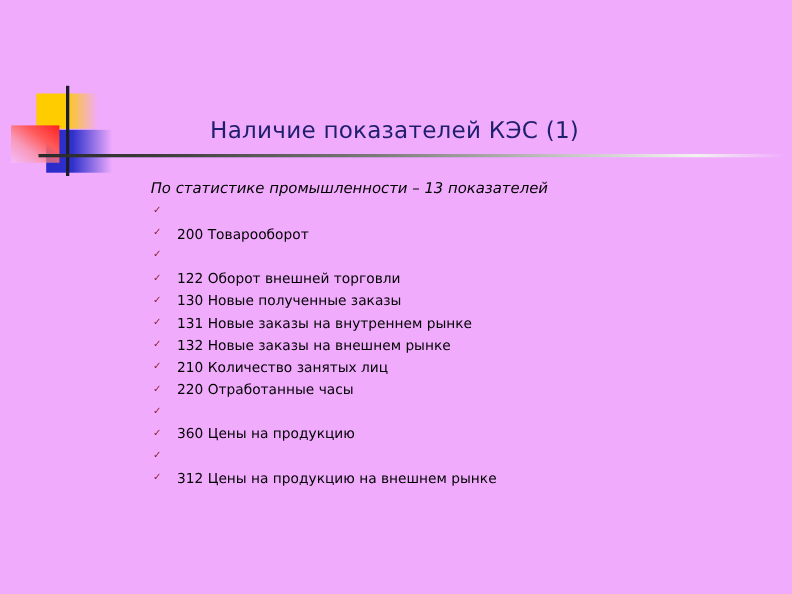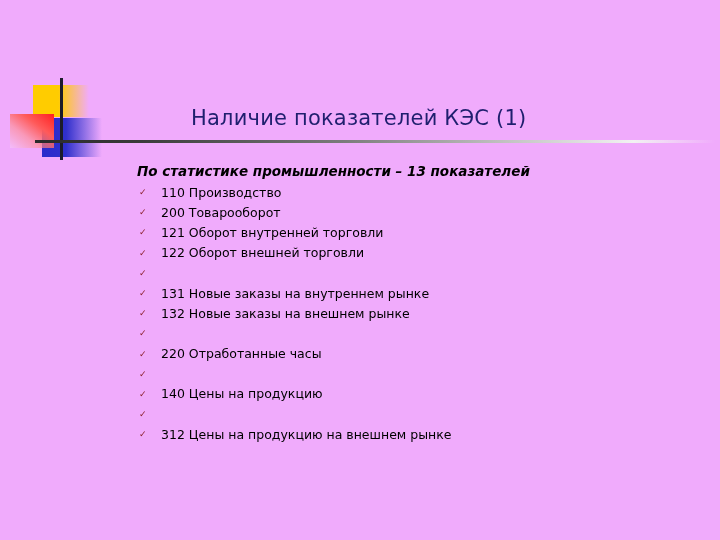--- a/index.html
+++ b/index.html
@@ -51,21 +51,21 @@
       color: #1f1f6e;
       white-space: nowrap;
       letter-spacing: 0.2px;
     }
     
     .subtitle {
       position: absolute;
       left: 137px; top: 162px;
       font-size: 13.5px;
       line-height: 18px;
-      font-weight: bold;
+      font-weight: normal;
       font-style: italic;
       color: #000000;
       white-space: nowrap;
     }
     .items {
       position: absolute;
       left: 137px; top: 182px;
       margin: 0; padding: 0;
       list-style: none;
     }
@@ -98,58 +98,58 @@
   <div class="deco deco-vline"></div>
   <div class="deco deco-hline"></div>
 
   <div class="title">Наличие показателей КЭС (1)</div>
 
   <div class="subtitle">По статистике промышленности – 13 показателей</div>
 
   <ul class="items">
     <li class="item">
       <span class="check">✓</span>
-      <span class="item-text">110 Производство</span>
     </li>
     <li class="item">
       <span class="check">✓</span>
       <span class="item-text">200 Товарооборот</span>
     </li>
     <li class="item">
       <span class="check">✓</span>
-      <span class="item-text">121 Оборот внутренней торговли</span>
     </li>
     <li class="item">
       <span class="check">✓</span>
       <span class="item-text">122 Оборот внешней торговли</span>
     </li>
     <li class="item">
       <span class="check">✓</span>
+      <span class="item-text">130 Новые полученные заказы</span>
     </li>
     <li class="item">
       <span class="check">✓</span>
       <span class="item-text">131 Новые заказы на внутреннем рынке</span>
     </li>
     <li class="item">
       <span class="check">✓</span>
       <span class="item-text">132 Новые заказы на внешнем рынке</span>
     </li>
     <li class="item">
       <span class="check">✓</span>
+      <span class="item-text">210 Количество занятых лиц</span>
     </li>
     <li class="item">
       <span class="check">✓</span>
       <span class="item-text">220 Отработанные часы</span>
     </li>
     <li class="item">
       <span class="check">✓</span>
     </li>
     <li class="item">
       <span class="check">✓</span>
-      <span class="item-text">140 Цены на продукцию</span>
+      <span class="item-text">360 Цены на продукцию</span>
     </li>
     <li class="item">
       <span class="check">✓</span>
     </li>
     <li class="item">
       <span class="check">✓</span>
       <span class="item-text">312 Цены на продукцию на внешнем рынке</span>
     </li>
   </ul>
 </div>

